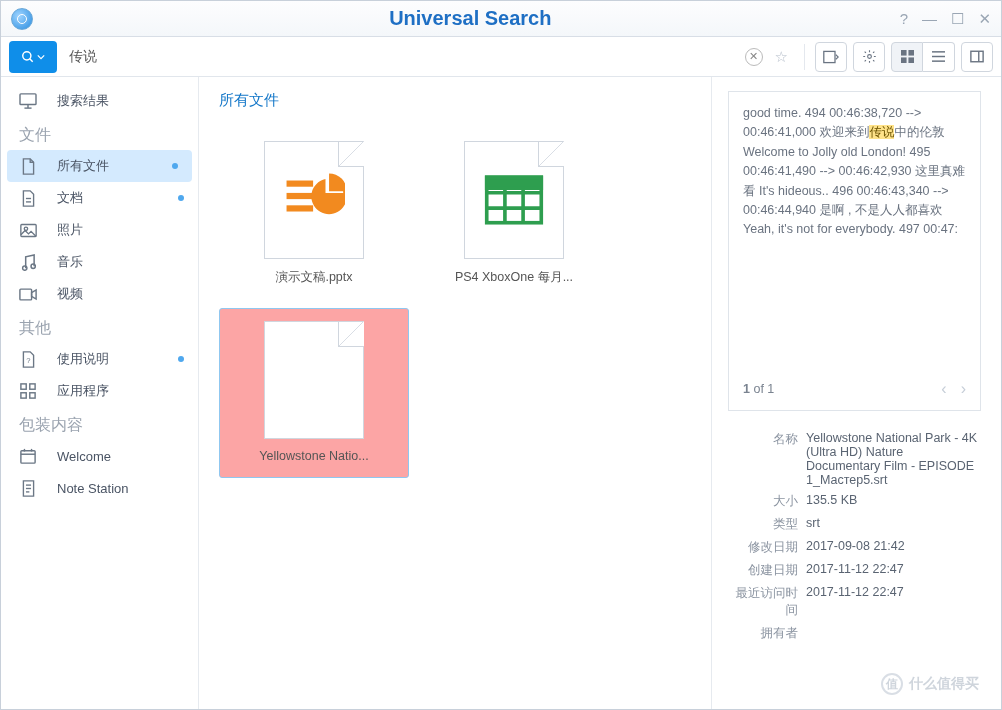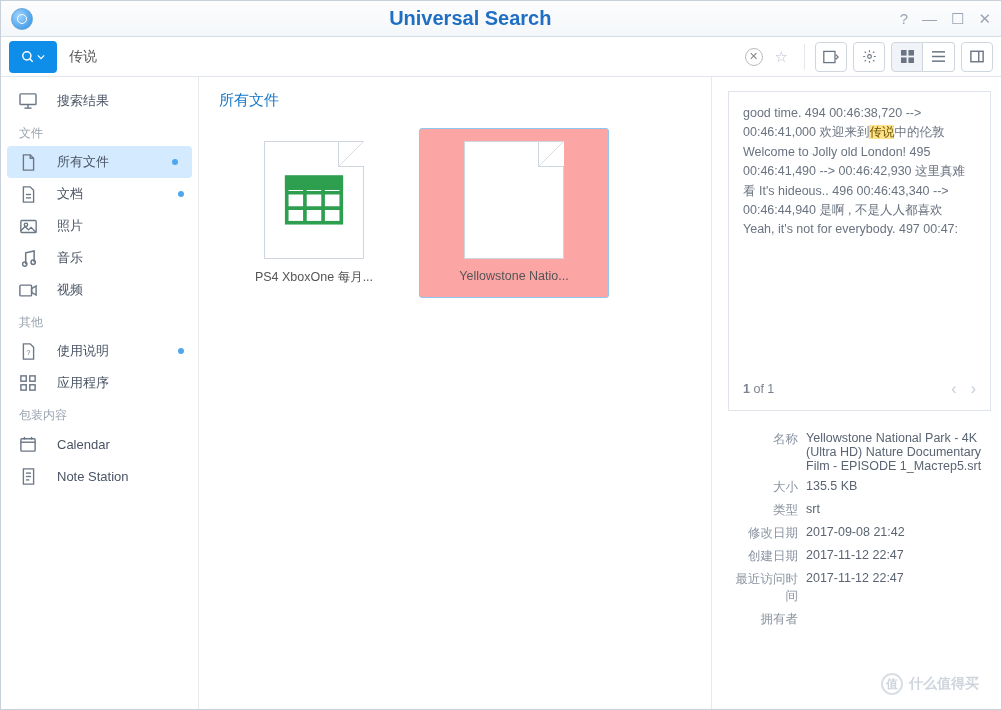--- a/index.html
+++ b/index.html
@@ -20,32 +20,32 @@
 .tb-group .tb-icon { border-radius:0; }
 .tb-group .tb-icon:first-child { border-radius:4px 0 0 4px; }
 .tb-group .tb-icon:last-child { border-radius:0 4px 4px 0; border-left:none; }
 .divider-v { width:1px; height:26px; background:#e4e8ee; margin: 0 4px; }
 .star { font-size:15px; color:#b8c0cc; cursor:pointer; padding:0 6px; }
 .body { flex:1; display:flex; overflow:hidden; }
 .sidebar { width:198px; border-right:1px solid #e6eaef; padding:8px 0; overflow-y:auto; }
 .side-item { height:32px; display:flex; align-items:center; padding:0 18px; gap:20px; cursor:pointer; color:#4a5464; position:relative; }
 .side-item.active { background:#d4eafe; border-radius:4px; margin:0 6px; padding:0 12px; }
 .side-dot { position:absolute; right:14px; width:6px; height:6px; background:#4fa8ee; border-radius:50%; }
-.side-header { padding: 8px 18px 4px; color:#9aa3af; font-size:12px; }
+.side-header { padding: 8px 18px 4px; color:#9aa3af; font-size:16px; }
 .side-icon { width:18px; height:18px; display:flex; align-items:center; justify-content:center; color:#6b7785; }
 .main { flex:1; display:flex; overflow:hidden; }
 .file-area { flex:1; padding:14px 20px; overflow:auto; }
 .area-title { color:#1276c8; font-size:15px; font-weight:500; margin-bottom:18px; }
 .file-grid { display:flex; flex-wrap:wrap; gap:10px; }
 .file-item { width:190px; height:170px; display:flex; flex-direction:column; align-items:center; justify-content:flex-start; padding:12px 8px 8px; border-radius:3px; border:1px solid transparent; cursor:pointer; }
 .file-item.selected { background:#fca5a5; border:1px solid #8fc7f0; }
 .file-thumb { width:100px; height:118px; background:#fff; border:1px solid #d0d6de; position:relative; display:flex; align-items:center; justify-content:center; }
 .file-thumb .fold { position:absolute; top:-1px; right:-1px; width:26px; height:26px; background:linear-gradient(135deg, transparent 49%, #d9dee5 50%, #fff 52%); border-left:1px solid #d0d6de; border-bottom:1px solid #d0d6de; }
 .file-label { margin-top:10px; font-size:12.5px; color:#555; text-align:center; max-width:100%; white-space:nowrap; overflow:hidden; text-overflow:ellipsis; }
-.preview { width:290px; border-left:1px solid #e6eaef; padding:14px 10px 10px 16px; display:flex; flex-direction:column; font-size:12.5px; color:#5a6472; }
+.preview { width:290px; border-left:1px solid #e6eaef; padding:14px 20px 10px 16px; display:flex; flex-direction:column; font-size:12.5px; color:#5a6472; }
 .preview-box { border:1px solid #dfe4ea; padding:12px 14px; flex:0 0 auto; height:320px; display:flex; flex-direction:column; }
 .preview-text { flex:1; line-height:1.55; overflow:hidden; color:#6a7380; }
 .highlight { background:#ffe38a; color:#6b5200; }
 .pager { display:flex; align-items:center; justify-content:space-between; padding-top:8px; color:#7a8390; }
 .pager-arrows { display:flex; gap:14px; color:#c6ced8; font-size:16px; }
 .meta { margin-top:20px; }
 .meta-row { display:flex; margin-bottom:6px; }
 .meta-k { width:78px; text-align:right; color:#8b94a1; padding-right:8px; flex-shrink:0; }
 .meta-v { flex:1; color:#5a6472; word-break:break-word; }
 .watermark { position:absolute; right:22px; bottom:14px; display:flex; align-items:center; gap:6px; color:#bfc7d1; font-size:14px; font-weight:600; opacity:.75; pointer-events:none; }
@@ -209,40 +209,54 @@
       <div class="side-header">包装内容</div>
       <div class="side-item">
         <span class="side-icon">
             <svg width="16" height="16" viewBox="0 0 18 18" fill="none" stroke="#6b7785" stroke-width="1.6">
               <rect x="1" y="3" width="16" height="14" rx="1"></rect>
               <line x1="1" y1="7" x2="17" y2="7"></line>
               <line x1="5" y1="1" x2="5" y2="4"></line>
               <line x1="13" y1="1" x2="13" y2="4"></line>
             </svg>
           </span>
-        <span>Calendar</span>
+        <span>Welcome</span>
       </div>
       <div class="side-item">
         <span class="side-icon">
             <svg width="15" height="17" viewBox="0 0 16 20" fill="none" stroke="#6b7785" stroke-width="1.6">
               <path d="M2 1h12v18H2z"></path>
               <line x1="5" y1="6" x2="11" y2="6"></line>
               <line x1="5" y1="10" x2="11" y2="10"></line>
               <line x1="5" y1="14" x2="9" y2="14"></line>
             </svg>
           </span>
         <span>Note Station</span>
       </div>
     </div>
 
     <div class="main">
       <div class="file-area">
         <div class="area-title">所有文件</div>
         <div class="file-grid">
 
+          <div class="file-item">
+            <div class="file-thumb">
+              <div class="fold"></div>
+              <svg width="62" height="58" viewBox="0 0 70 64">
+                <rect x="4" y="10" width="30" height="7" fill="#f28a1f"></rect>
+                <rect x="4" y="24" width="30" height="7" fill="#f28a1f"></rect>
+                <rect x="4" y="38" width="30" height="7" fill="#f28a1f"></rect>
+                <path d="M52 8 a20 20 0 1 1 -0.01 0 z" fill="#f28a1f"></path>
+                <path d="M52 8 L52 28 L72 28 A20 20 0 0 0 52 8 z" fill="#fff" transform="translate(-4,-4)"></path>
+                <path d="M54 4 L54 24 L74 24 A20 20 0 0 0 54 4 z" fill="#f28a1f" transform="translate(-2,-2)"></path>
+              </svg>
+            </div>
+            <div class="file-label">演示文稿.pptx</div>
+          </div>
 
           <div class="file-item">
             <div class="file-thumb">
               <div class="fold"></div>
               <svg width="60" height="52" viewBox="0 0 66 56" fill="none" stroke="#2e9e4f" stroke-width="4">
                 <rect x="3" y="3" width="60" height="50"></rect>
                 <line x1="3" y1="20" x2="63" y2="20"></line>
                 <line x1="3" y1="37" x2="63" y2="37"></line>
                 <line x1="23" y1="3" x2="23" y2="53"></line>
                 <line x1="43" y1="3" x2="43" y2="53"></line>

